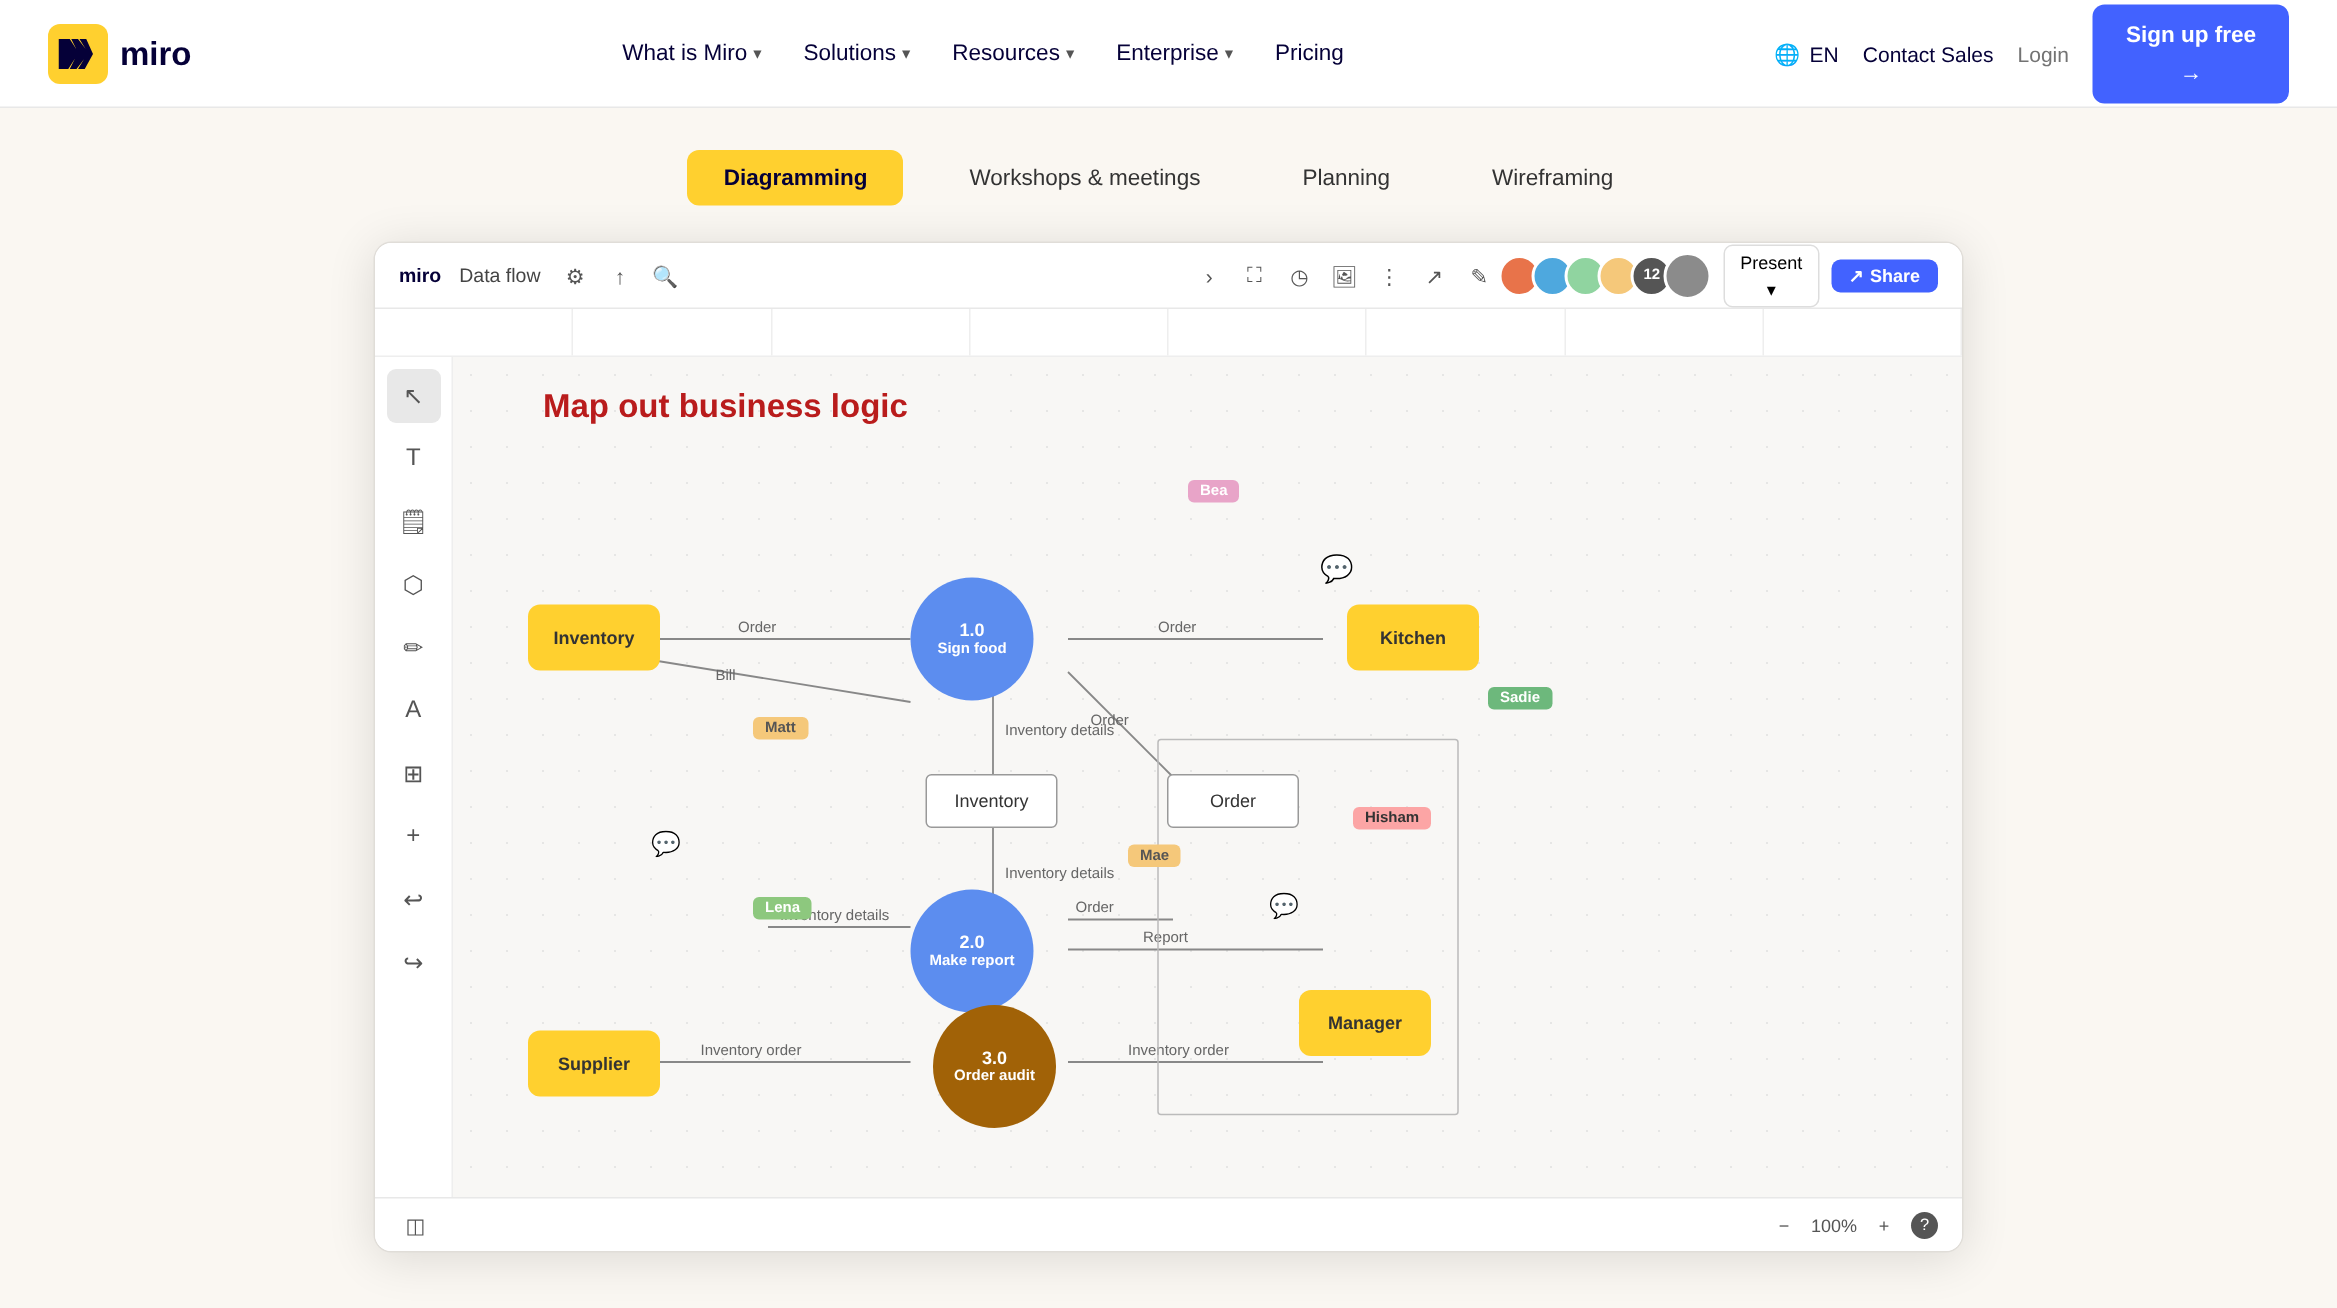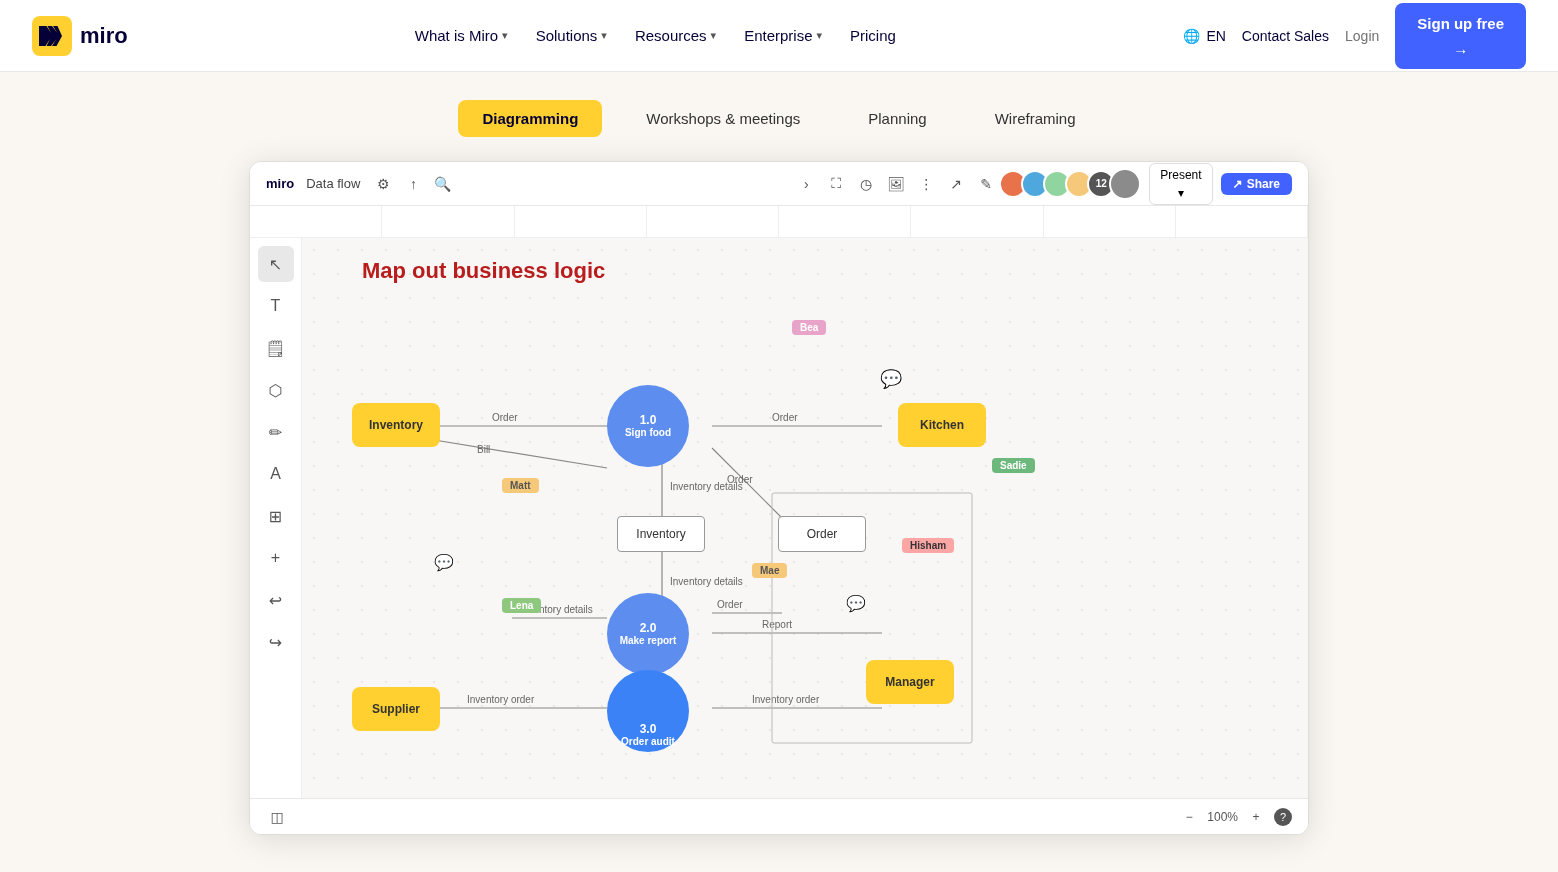--- a/index.html
+++ b/index.html
@@ -365,21 +365,21 @@
         </div>
 
         <div class="flow-box box-yellow" style="width:88px; height:44px; top:374px; left:564px;margin-top:48px;">
           <span>Manager</span>
         </div>
 
         <div class="flow-box box-yellow" style="width:88px; height:44px; top:449px; left:50px;">
           <span>Supplier</span>
         </div>
 
-        <div class="circle-blue" style="width:82px; height:82px; top:432px; left:305px; background:#3b82f6; line-height:1.2;align-items:flex-end;">
+        <div class="circle-blue" style="width:82px; height:82px; top:432px; left:320px; background:#a16207; line-height:1.2;">
           <div style="text-align:center; padding:4px;">
             <div style="font-size:12px; font-weight:700;">3.0</div>
             <div style="font-size:10px;">Order audit</div>
           </div>
         </div>
 
         <div class="user-tag" style="top:82px; left:490px; background:#e8a4c8; color:#fff;">
           <span>Bea</span>
         </div>
         <div class="user-tag" style="top:220px; left:690px; background:#6db87c; color:#fff;">

